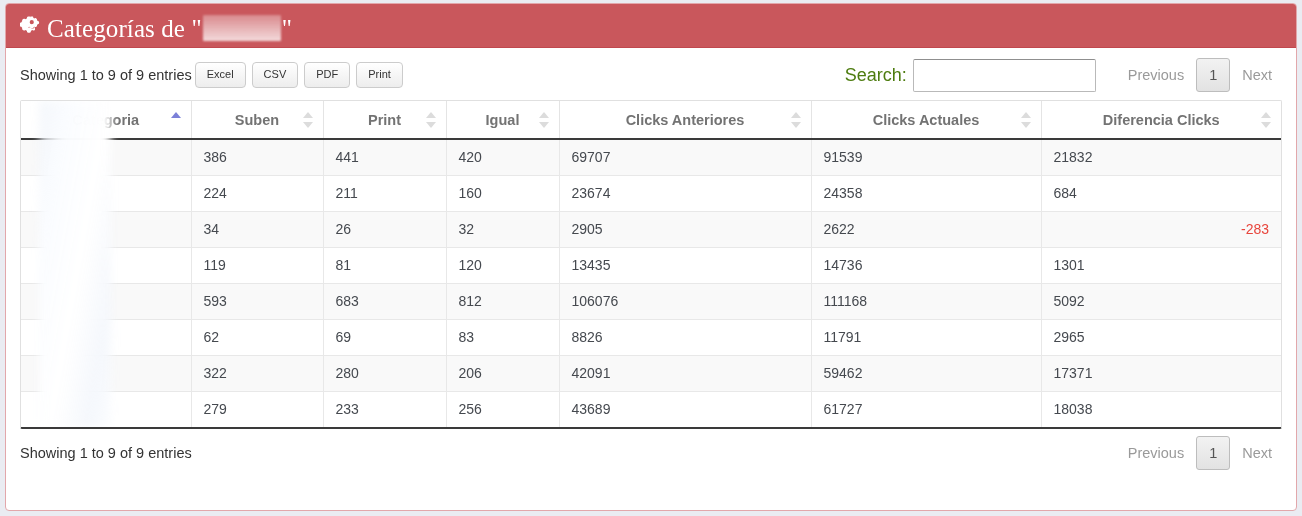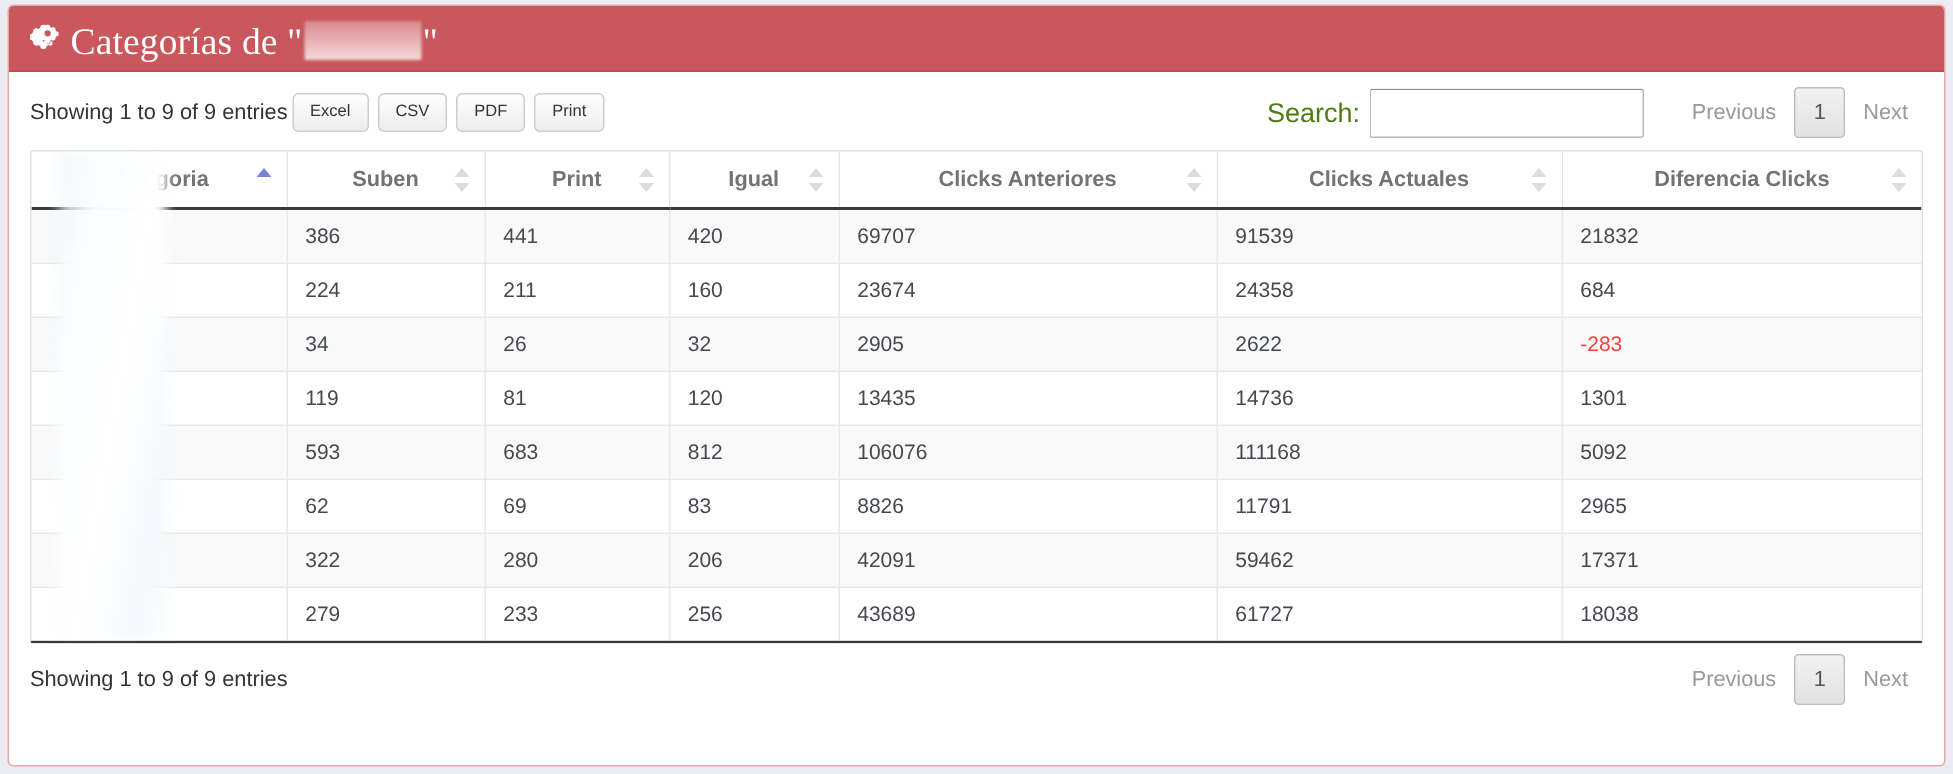--- a/index.html
+++ b/index.html
@@ -202,21 +202,21 @@
     font-size: 14px;
     color: #45494f;
     padding: 0 12px;
     white-space: nowrap;
     overflow: hidden;
   }
   tbody td:last-child { border-right: none; }
   tbody tr:nth-child(odd) td  { background: #f9f9f9; }
   tbody tr:nth-child(even) td { background: #ffffff; }
   tbody tr:last-child td { border-bottom: none; }
-  td.negative { color: #e8453c; }
+  td.negative { color: #e8453c; text-align: right; }
 
   
   .cat-redaction {
     position: absolute;
     left: 18px;
     top: 0;
     width: 72px;
     height: 100%;
     background: linear-gradient(100deg,
         rgba(235,240,248,0.55) 0%,

